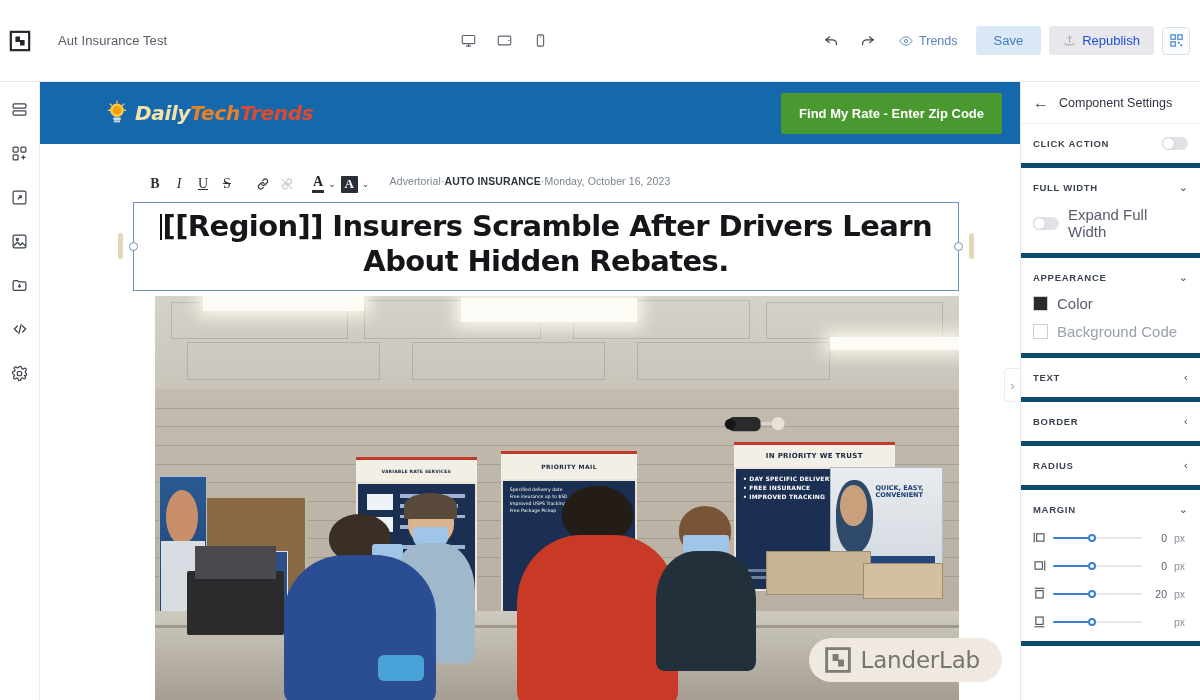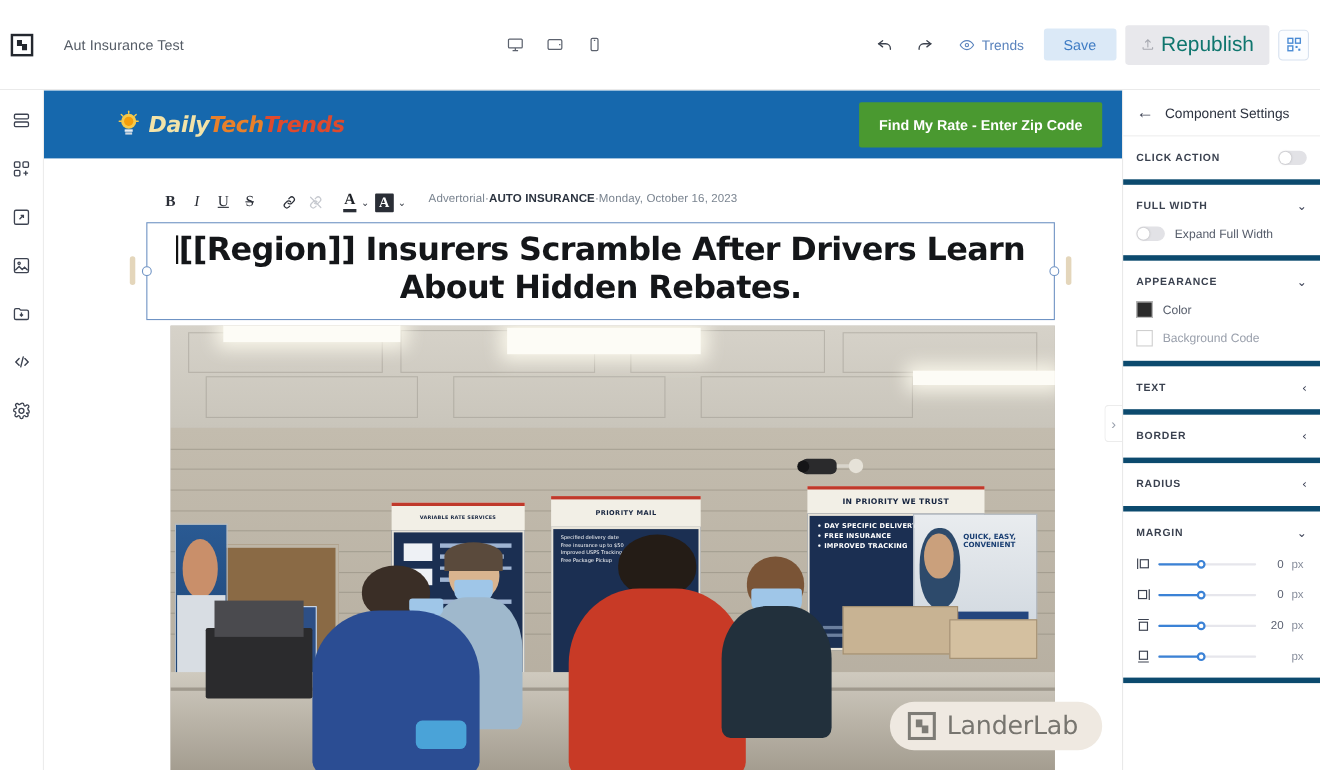--- a/index.html
+++ b/index.html
@@ -85,22 +85,22 @@
     color: #3f7cc4;
     font-size: 13px;
     padding: 7px 18px;
     border-radius: 3px;
     border: none;
     cursor: pointer;
     font-family: inherit;
   }
   .republish-btn {
     background: #e8e8ec;
-    color: #0f766e;
-    font-size: 19px;
+    color: #1d4ed8;
+    font-size: 13px;
     padding: 7px 14px;
     border-radius: 3px;
     border: none;
     cursor: pointer;
     display: flex; align-items: center; gap: 6px;
     font-family: inherit;
   }
   .qr-btn {
     width: 28px; height: 28px;
     border: 1px solid #d8e2ef;
@@ -469,21 +469,21 @@
     border-radius: 50%;
     background: #ffffff;
     top: 1px; left: 1px;
     box-shadow: 0 0 2px rgba(0,0,0,.25);
   }
   .sub-row {
     display: flex; align-items: center; gap: 9px;
     margin-top: 12px;
   }
   .sub-label {
-    font-size: 11px;
+    font-size: 15px;
     color: #555c6a;
   }
   .color-row {
     display: flex; align-items: center; gap: 9px;
     margin-top: 11px;
   }
   .swatch {
     width: 15px; height: 15px;
     border: 1px solid #cfcfcf;
     flex: none;

